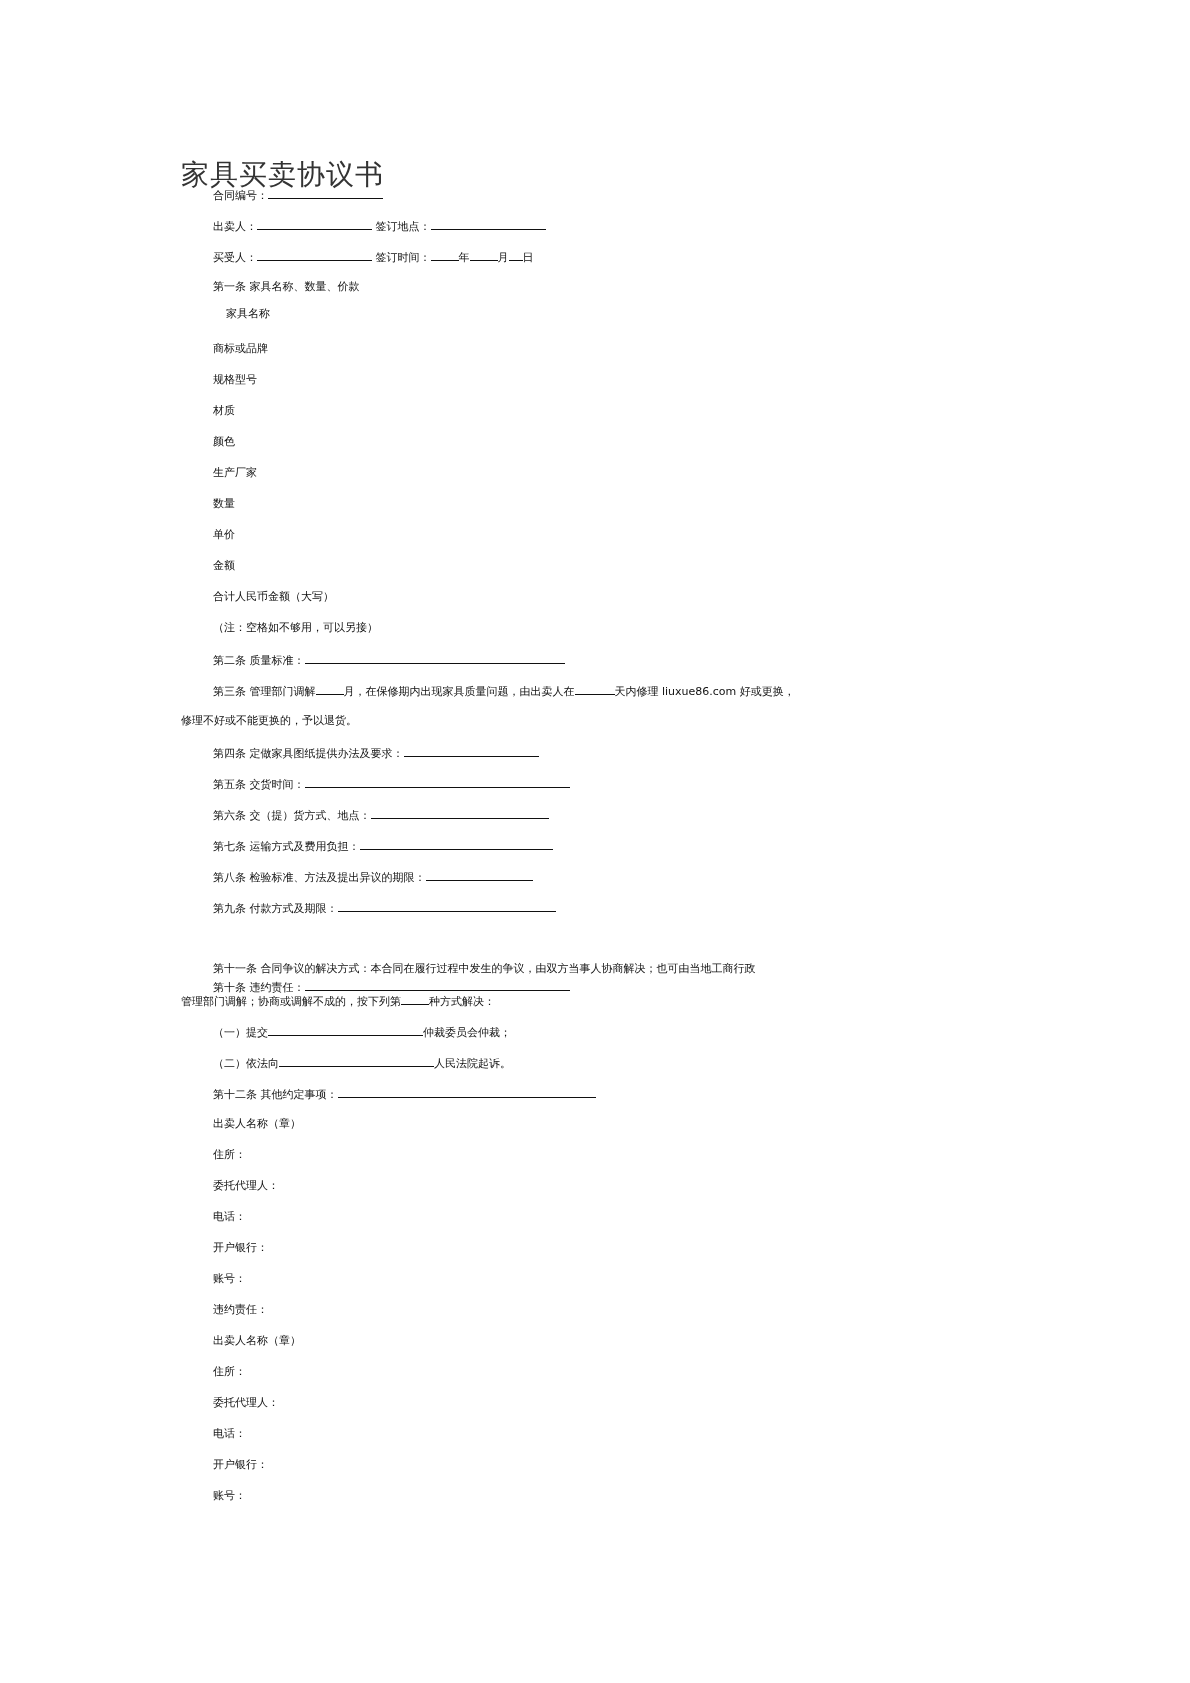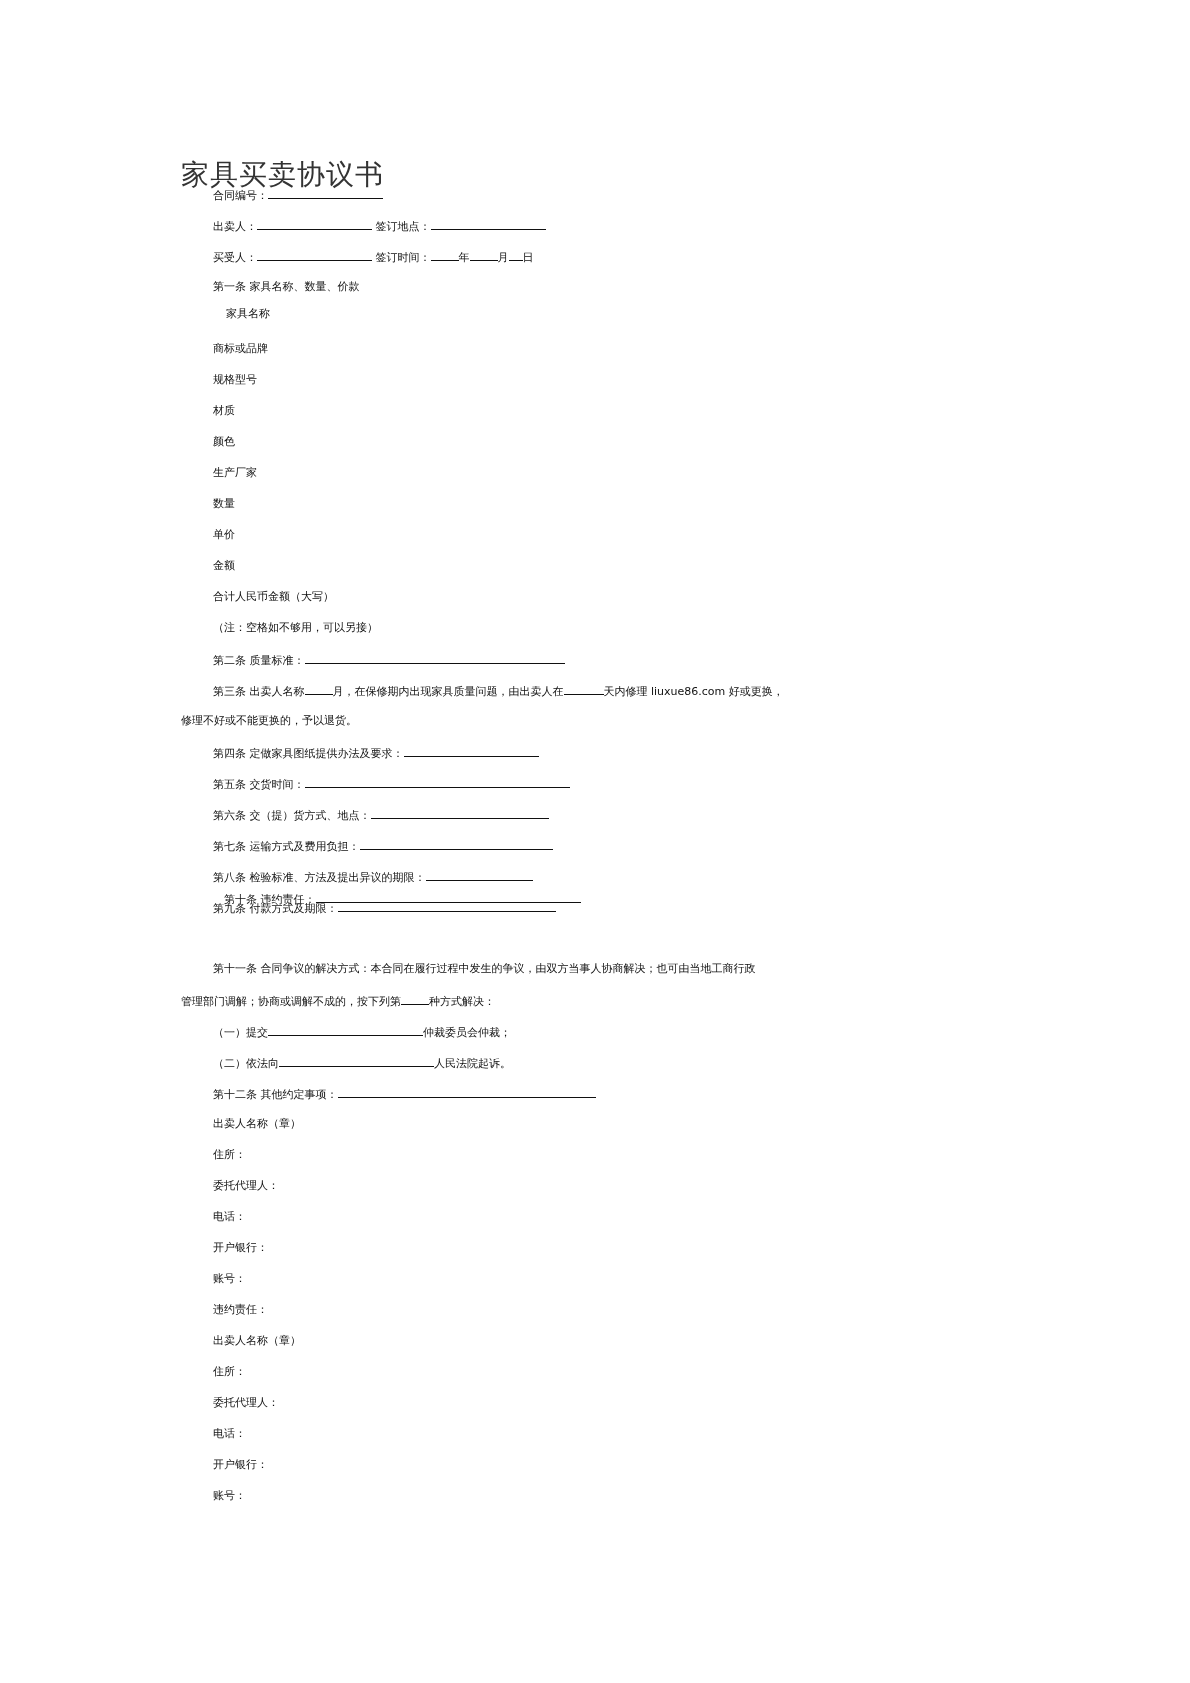--- a/index.html
+++ b/index.html
@@ -27,29 +27,29 @@
       <div class="line" style="top: 370px;"><span>规格型号</span></div>
       <div class="line" style="top: 401px;"><span>材质</span></div>
       <div class="line" style="top: 432px;"><span>颜色</span></div>
       <div class="line" style="top: 463px;"><span>生产厂家</span></div>
       <div class="line" style="top: 494px;"><span>数量</span></div>
       <div class="line" style="top: 525px;"><span>单价</span></div>
       <div class="line" style="top: 556px;"><span>金额</span></div>
       <div class="line" style="top: 587px;"><span>合计人民币金额（大写）</span></div>
       <div class="line" style="top: 618px;"><span>（注：空格如不够用，可以另接）</span></div>
       <div class="line" style="top: 649px;"><span>第二条 质量标准：</span><span class="blank" style="width: 260px;"></span></div>
-      <div class="line" style="top: 680px;"><span>第三条 出卖人名称</span><span class="blank" style="width: 28px;"></span><span>月，在保修期内出现家具质量问题，由出卖人在</span><span class="blank" style="width: 40px;"></span><span>天内修理 liuxue86.com 好或更换，</span></div>
+      <div class="line" style="top: 680px;"><span>第三条 管理部门调解</span><span class="blank" style="width: 28px;"></span><span>月，在保修期内出现家具质量问题，由出卖人在</span><span class="blank" style="width: 40px;"></span><span>天内修理 liuxue86.com 好或更换，</span></div>
       <div class="line flush" style="top: 711px;"><span>修理不好或不能更换的，予以退货。</span></div>
       <div class="line" style="top: 742px;"><span>第四条 定做家具图纸提供办法及要求：</span><span class="blank" style="width: 135px;"></span></div>
       <div class="line" style="top: 773px;"><span>第五条 交货时间：</span><span class="blank" style="width: 265px;"></span></div>
       <div class="line" style="top: 804px;"><span>第六条 交（提）货方式、地点：</span><span class="blank" style="width: 178px;"></span></div>
       <div class="line" style="top: 835px;"><span>第七条 运输方式及费用负担：</span><span class="blank" style="width: 193px;"></span></div>
       <div class="line" style="top: 866px;"><span>第八条 检验标准、方法及提出异议的期限：</span><span class="blank" style="width: 107px;"></span></div>
       <div class="line" style="top: 897px;"><span>第九条 付款方式及期限：</span><span class="blank" style="width: 218px;"></span></div>
-      <div class="line" style="top: 888px; margin-left: 11px;"><span>第十条 违约责任：</span><span class="blank" style="width: 265px;"></span></div>
+      <div class="line" style="top: 976px;"><span>第十条 违约责任：</span><span class="blank" style="width: 265px;"></span></div>
       <div class="line" style="top: 959px;"><span>第十一条 合同争议的解决方式：本合同在履行过程中发生的争议，由双方当事人协商解决；也可由当地工商行政</span></div>
       <div class="line flush" style="top: 990px;"><span>管理部门调解；协商或调解不成的，按下列第</span><span class="blank" style="width: 28px;"></span><span>种方式解决：</span></div>
       <div class="line" style="top: 1021px;"><span>（一）提交</span><span class="blank" style="width: 155px;"></span><span>仲裁委员会仲裁；</span></div>
       <div class="line" style="top: 1052px;"><span>（二）依法向</span><span class="blank" style="width: 155px;"></span><span>人民法院起诉。</span></div>
       <div class="line" style="top: 1083px;"><span>第十二条 其他约定事项：</span><span class="blank" style="width: 258px;"></span></div>
       <div class="line" style="top: 1114px;"><span>出卖人名称（章）</span></div>
       <div class="line" style="top: 1145px;"><span>住所：</span></div>
       <div class="line" style="top: 1176px;"><span>委托代理人：</span></div>
       <div class="line" style="top: 1207px;"><span>电话：</span></div>
       <div class="line" style="top: 1238px;"><span>开户银行：</span></div>

